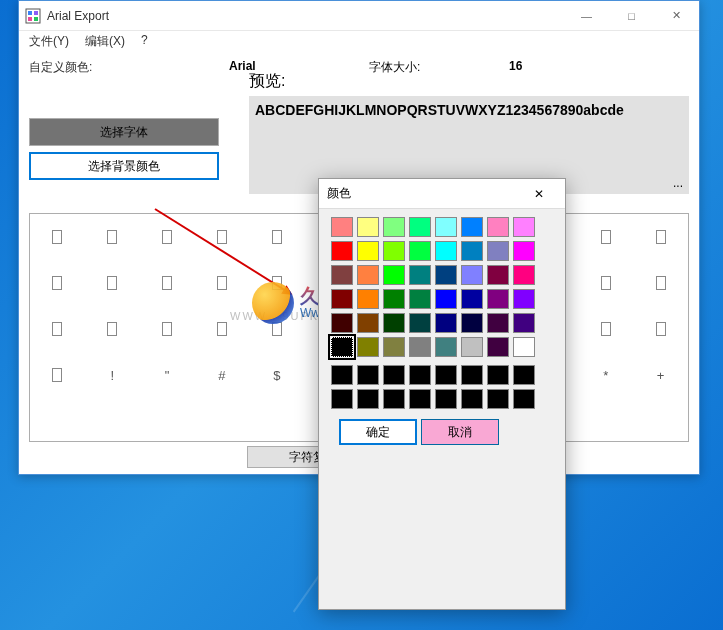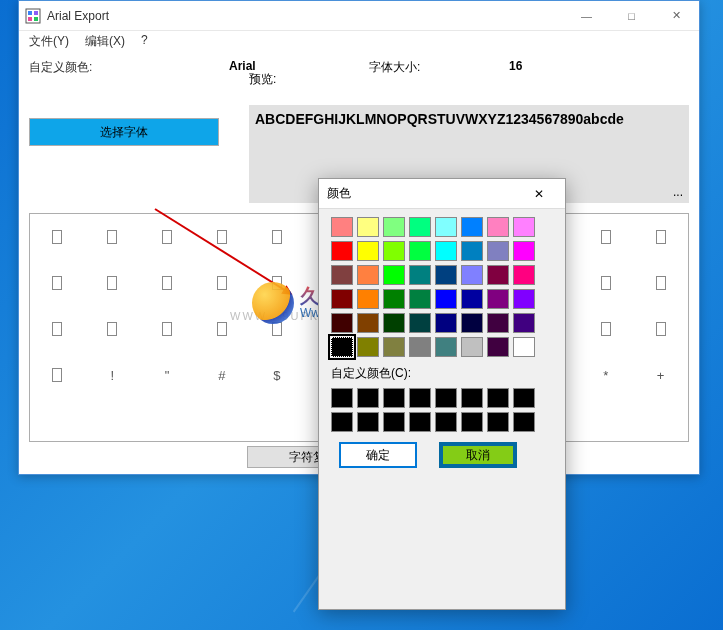--- a/index.html
+++ b/index.html
@@ -18,25 +18,25 @@
 .menubar { height: 22px; display:flex; padding: 0 6px; font-size:12px; color:#333; gap:8px; }
 .menubar span { padding: 2px 4px; }
 
 .content { padding: 6px 10px; }
 .row { display:flex; }
 .label-col { width: 200px; font-size:12px; color:#333; }
 .info { font-size:12px; }
 .info-bold { font-weight:bold; }
 
 .buttons-col { display:flex; flex-direction:column; gap:6px; margin-top:10px; }
-.btn { width: 190px; height: 28px; border:1px solid #adadad; background:#0ea5e9; font-size:12px; cursor:pointer; }
+.btn { width: 190px; height: 28px; border:1px solid #adadad; background:#737373; font-size:12px; cursor:pointer; }
 .btn.selected { border:2px solid #0078d7; background:#fff; }
 
 .preview-area { position:absolute; left:230px; top:70px; right:10px; }
-.preview-label { font-size:12px; margin-bottom:17px; }
+.preview-label { font-size:16px; margin-bottom:4px; }
 .preview-box { background:#e1e1e1; height:98px; width:100%; position:relative; padding:6px; }
 .preview-text { font-size:14px; font-weight:bold; white-space:nowrap; overflow:hidden; }
 .ellipsis-btn { position:absolute; right:-2px; bottom:2px; width:26px; height:18px; display:flex; align-items:center; justify-content:center; font-size:12px; }
 
 .grid-area { position:absolute; left:10px; top:212px; right:10px; bottom:32px; border:1px solid #adadad; overflow:hidden; }
 .grid { display:grid; grid-template-columns: repeat(12, 1fr); }
 .cell { height:46px; display:flex; align-items:center; justify-content:center; font-size:13px; color:#555; }
 .glyph-box { width:10px; height:14px; border:1px solid #888; }
 .char-reset-btn { position:absolute; left:228px; bottom:6px; width:120px; height:22px; border:1px solid #adadad; background:#e1e1e1; font-size:12px; }
 
@@ -54,22 +54,22 @@
 .color-dialog { position:absolute; left:318px; top:178px; width:248px; height:432px; background:#f0f0f0; border:1px solid #999; box-shadow:0 4px 20px rgba(0,0,0,0.35); z-index:10; }
 .cd-title { height:30px; background:#fff; display:flex; align-items:center; padding:0 8px; border-bottom:1px solid #ddd; font-size:12px; }
 .cd-close { margin-left:auto; width:36px; height:28px; display:flex; align-items:center; justify-content:center; }
 .cd-body { padding:8px 12px; font-size:12px; }
 .cd-label { margin:6px 0; }
 .swatch-grid { display:grid; grid-template-columns: repeat(8, 22px); grid-auto-rows:20px; gap:4px; margin-bottom:8px; }
 .swatch { border:1px solid #888; }
 .swatch.selected { outline:2px solid #000; outline-offset:1px; border:1px dotted #fff; }
 .custom-grid { display:grid; grid-template-columns: repeat(8, 22px); grid-auto-rows:20px; gap:4px; margin-bottom:10px; }
 .cd-define { width:100%; height:24px; border:1px solid #adadad; background:#e1e1e1; font-size:12px; margin:6px 0 10px; }
-.cd-actions { display:flex; gap:22px; padding:0 8px; }
-.cd-btn { width:78px; height:26px; border:4px solid #0369a1; background:#84cc16; font-size:12px; }
+.cd-actions { display:flex; gap:4px; padding:0 8px; }
+.cd-btn { width:78px; height:26px; border:1px solid #0369a1; background:#f9a8d4; font-size:12px; }
 .cd-btn.primary { border:2px solid #0078d7; background:#fff; }
 </style>
 </head>
 <body>
 
 <div class="desktop-lines"></div>
 
 <div class="main-window">
   <div class="titlebar">
     <span class="titlebar-icon">
@@ -98,20 +98,21 @@
   <div class="content">
     <div class="row">
       <div class="label-col">自定义颜色:</div>
       <div class="info info-bold" style="width:140px">Arial</div>
       <div class="info" style="width:140px">字体大小:</div>
       <div class="info info-bold">16</div>
     </div>
 
     <div class="buttons-col" style="margin-top:42px">
       <button class="btn">选择字体</button>
+      <button class="btn selected">选择背景颜色</button>
     </div>
   </div>
 
   <div class="preview-area">
     <div class="preview-label">预览:</div>
     <div class="preview-box">
       <div class="preview-text">ABCDEFGHIJKLMNOPQRSTUVWXYZ1234567890abcde</div>
       <div class="ellipsis-btn">...</div>
     </div>
   </div>
@@ -305,21 +306,20 @@
         <div class="swatch" style="background: rgb(64, 0, 128);"></div>
         <div class="swatch selected" style="background: rgb(0, 0, 0);"></div>
         <div class="swatch" style="background: rgb(128, 128, 0);"></div>
         <div class="swatch" style="background: rgb(128, 128, 64);"></div>
         <div class="swatch" style="background: rgb(128, 128, 128);"></div>
         <div class="swatch" style="background: rgb(64, 128, 128);"></div>
         <div class="swatch" style="background: rgb(192, 192, 192);"></div>
         <div class="swatch" style="background: rgb(64, 0, 64);"></div>
         <div class="swatch" style="background: rgb(255, 255, 255);"></div>
       </div>
-    <div class="cd-label">自定义颜色(C):</div>
     <div class="custom-grid" id="custom-swatches">
         <div class="swatch" style="background: rgb(0, 0, 0);"></div>
         <div class="swatch" style="background: rgb(0, 0, 0);"></div>
         <div class="swatch" style="background: rgb(0, 0, 0);"></div>
         <div class="swatch" style="background: rgb(0, 0, 0);"></div>
         <div class="swatch" style="background: rgb(0, 0, 0);"></div>
         <div class="swatch" style="background: rgb(0, 0, 0);"></div>
         <div class="swatch" style="background: rgb(0, 0, 0);"></div>
         <div class="swatch" style="background: rgb(0, 0, 0);"></div>
         <div class="swatch" style="background: rgb(0, 0, 0);"></div>

